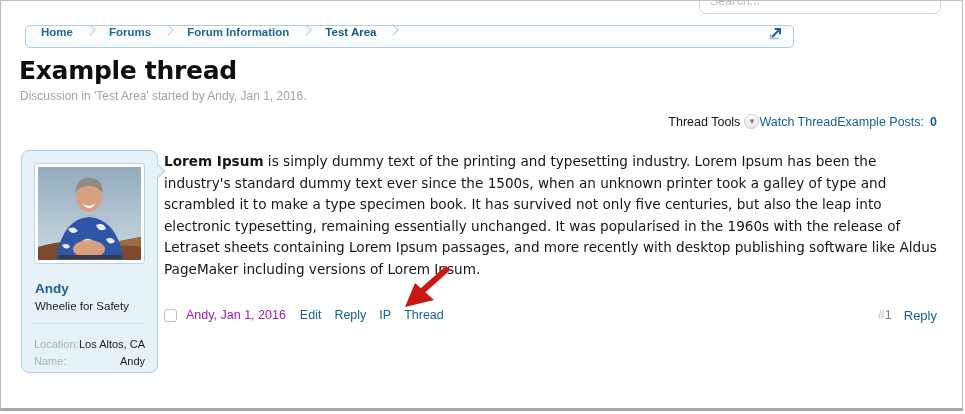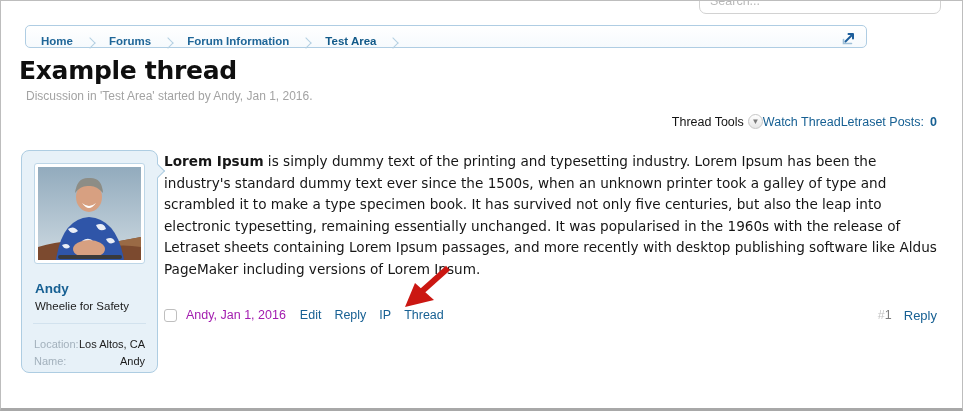--- a/index.html
+++ b/index.html
@@ -13,39 +13,39 @@
   
   .search-box {
     position:absolute; left:698px; top:-13px; width:242px; height:26px;
     border:1px solid #d2d2d2; border-radius:7px; background:#fff;
     padding:0 10px; font-size:12.5px; color:#888;
     font-family:"Liberation Sans", sans-serif; outline:none;
   }
   .search-box::placeholder { color:#b8b8b8; }
   
   .crumb-bar {
-    position:absolute; left:24px; top:24px; width:842px; height:23px;
+    position:absolute; left:24px; top:24px; width:769px; height:23px;
     border:1px solid #afcde3; border-radius:5px;
     background:linear-gradient(#ffffff,#f6fafd);
-    display:flex; align-items:flex-end; padding:0 10px 0 15px;
+    display:flex; align-items:flex-start; padding:0 10px 0 15px;
   }
   .crumb { font-size:11.5px; font-weight:bold; color:#1f6698; text-decoration:none; cursor:pointer; }
   .crumb.current { color:#125a89; }
   .crumb-sep {
     width:8px; height:8px; border-top:1.5px solid #b4cfe2; border-right:1.5px solid #b4cfe2;
     transform:rotate(45deg); margin:0 15px 0 13px; flex:none;
   }
   .share-icon { margin-left:auto; width:16px; height:16px; cursor:pointer; }
   
   .page-title {
     position:absolute; left:18px; top:55px;
     font-family:"DejaVu Sans", sans-serif; font-size:25px; color:#0f0f0f;
     letter-spacing:-0.3px;
   }
-  .page-subtitle { position:absolute; left:19px; top:88px; font-size:12px; color:#a3a3a3;margin-left:6px; }
+  .page-subtitle { position:absolute; left:19px; top:88px; font-size:12px; color:#a3a3a3; }
   
   .tools-row {
     position:absolute; right:25px; top:113px; display:flex; align-items:center; 
     font-size:12.5px;
   }
   .tools-item { display:flex; align-items:center; gap:4px; color:#141414; cursor:pointer; }
   .tt-circle {
     width:15px; height:15px; border-radius:50%; border:1px solid #c6c6c6;
     background:linear-gradient(#ffffff,#e6e6e6); color:#7a7a7a;
     font-size:8px; line-height:13px; text-align:center; display:inline-block;
@@ -130,21 +130,21 @@
   <h1 class="page-title">Example thread</h1>
   <div class="page-subtitle">Discussion in 'Test Area' started by Andy, Jan 1, 2016.</div>
 
   <div class="tools-row">
     <span class="tools-item">
       <span>Thread Tools</span>
       <span class="tt-circle">▼</span>
     </span>
     <a class="blue-link">Watch Thread</a>
     <span class="tools-item">
-      <a class="blue-link">Letraset Posts:</a>
+      <a class="blue-link">Example Posts:</a>
       <span class="sel-count">0</span>
     </span>
   </div>
 
   <div class="user-card">
     <span class="pointer"></span>
     <div class="avatar-frame">
       <svg viewBox="0 0 103 93">
         <defs>
           <linearGradient id="sky" x1="0" y1="0" x2="0" y2="1">

